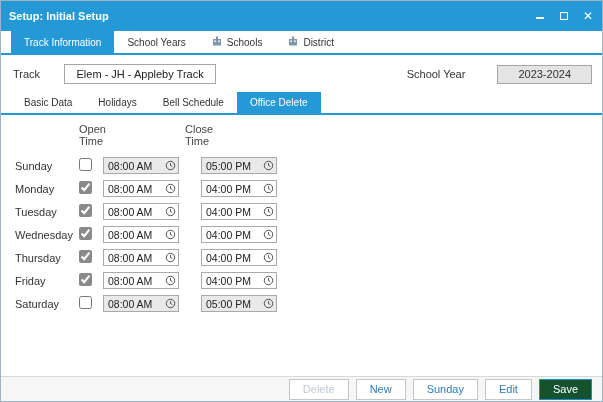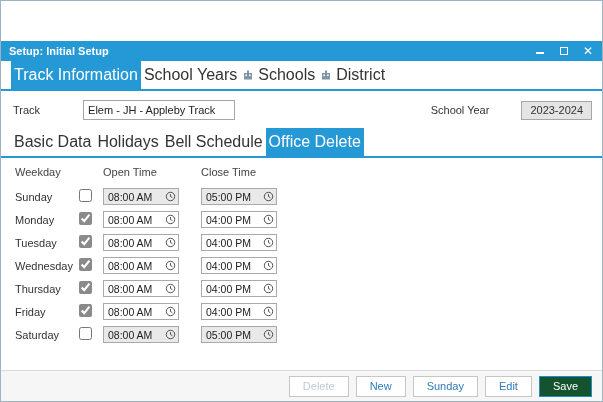--- a/index.html
+++ b/index.html
@@ -1,41 +1,41 @@
 <!DOCTYPE html>
 <html><head>
 <meta charset="utf-8">
 <style>
   html,body{margin:0;padding:0;}
   body{font-family:"Liberation Sans",sans-serif;background:#e9e9e9;}
   *{box-sizing:border-box;}
   .window{width:603px;height:402px;background:#fff;border:1px solid #9fb4c2;position:relative;overflow:hidden;}
-  .titlebar{height:20px;background:#2499d6;color:#fff;display:flex;align-items:center;padding:0 8px;margin-top:40px;}
+  .titlebar{height:30px;background:#2499d6;color:#fff;display:flex;align-items:center;padding:0 8px;}
   .titlebar .title{font-size:11px;font-weight:bold;flex:1;}
   .win-controls{display:flex;align-items:center;gap:12px;}
   .win-btn{width:12px;height:14px;display:flex;align-items:center;justify-content:center;color:#fff;font-size:12px;cursor:pointer;}
   .min-glyph{width:8px;height:6px;border-bottom:2px solid #fff;}
   .restore-glyph{width:8px;height:8px;border:1px solid #fff;}
   .tabstrip{display:flex;align-items:stretch;padding-left:10px;border-bottom:2px solid #2499d6;background:#fff;}
-  .tab{font-size:16px;color:#333;padding:5px 3px;cursor:pointer;display:flex;align-items:center;gap:5px;white-space:nowrap;text-align:center;}
+  .tab{font-size:10px;color:#333;padding:5px 13px;cursor:pointer;display:flex;align-items:center;gap:5px;white-space:nowrap;text-align:center;}
   .tab.active{background:#2499d6;color:#fff;}
   .field-row{display:flex;align-items:center;padding:9px 10px 8px 12px;font-size:11px;color:#333;gap:24px;}
-  .text-input{height:20px;border:1px solid #a6a6a6;font-size:11px;padding:0 4px;font-family:"Liberation Sans",sans-serif;width:152px;margin-left:19px;color:#222;background:#fff;}
+  .text-input{height:20px;border:1px solid #a6a6a6;font-size:11px;padding:0 4px;font-family:"Liberation Sans",sans-serif;width:152px;margin-left:0;color:#222;background:#fff;text-align:center;}
   .spacer{flex:1;}
-  .readonly-box{height:19px;line-height:17px;border:1px solid #a6a6a6;background:#e4e4e4;padding:0 8px;margin-left:8px;font-size:11px;color:#333;}
+  .readonly-box{height:19px;line-height:17px;border:1px solid #a6a6a6;background:#e4e4e4;padding:0 20px;margin-left:8px;font-size:11px;color:#333;}
   .grid{display:grid;grid-template-columns:64px 24px 82px 16px 82px;align-items:center;padding-left:14px;font-size:11px;color:#333;}
   .hdr{padding:8px 0 7px;color:#444;}
   .hdr-center{}
   .day-row{height:23px;}
   input[type=checkbox]{width:13px;height:13px;margin:0;accent-color:#8a8a8a;}
   .timefield{display:flex;align-items:center;width:76px;height:17px;border:1px solid #a9a9a9;background:#fff;}
   .timefield .ttext{flex:1;padding-left:4px;font-size:10.5px;color:#222;}
   .timefield .clock{width:15px;display:flex;align-items:center;justify-content:center;cursor:pointer;}
   .row-disabled .timefield{background:#e9e9e9;}
-  .footer{position:absolute;left:0;right:0;bottom:0;height:31px;background:#f6f6f6;border-top:1px solid #d9d9d9;display:flex;align-items:center;justify-content:flex-end;padding-right:10px;gap:7px;}
+  .footer{position:absolute;left:0;right:0;bottom:0;height:25px;background:#f6f6f6;border-top:1px solid #d9d9d9;display:flex;align-items:center;justify-content:flex-end;padding-right:10px;gap:7px;}
   .btn{height:21px;padding:0 13px;font-size:11px;border:1px solid #c6c6c6;background:#fff;color:#2e7cb8;cursor:pointer;font-family:"Liberation Sans",sans-serif;}
   .btn.disabled{color:#bccbd8;}
   .btn.primary{background:#14532d;border-color:#1f8dc9;color:#fff;}
 </style>
 </head>
 <body>
 
 <div class="window">
 
   <div class="titlebar">
@@ -95,21 +95,20 @@
       </span>
     <span class="tab">
         <span>Bell Schedule</span>
       </span>
     <span class="tab active">
         <span>Office Delete</span>
       </span>
   </div>
 
   <div class="grid">
-    <span class="hdr">Weekday</span>
     <span></span>
     <span class="hdr hdr-center">Open Time</span>
     <span></span>
     <span class="hdr hdr-center">Close Time</span>
   </div>
 
   <div class="grid day-row row-disabled">
     <span>Sunday</span>
     <span><input type="checkbox" style=""></span>
     <span class="timefield">

